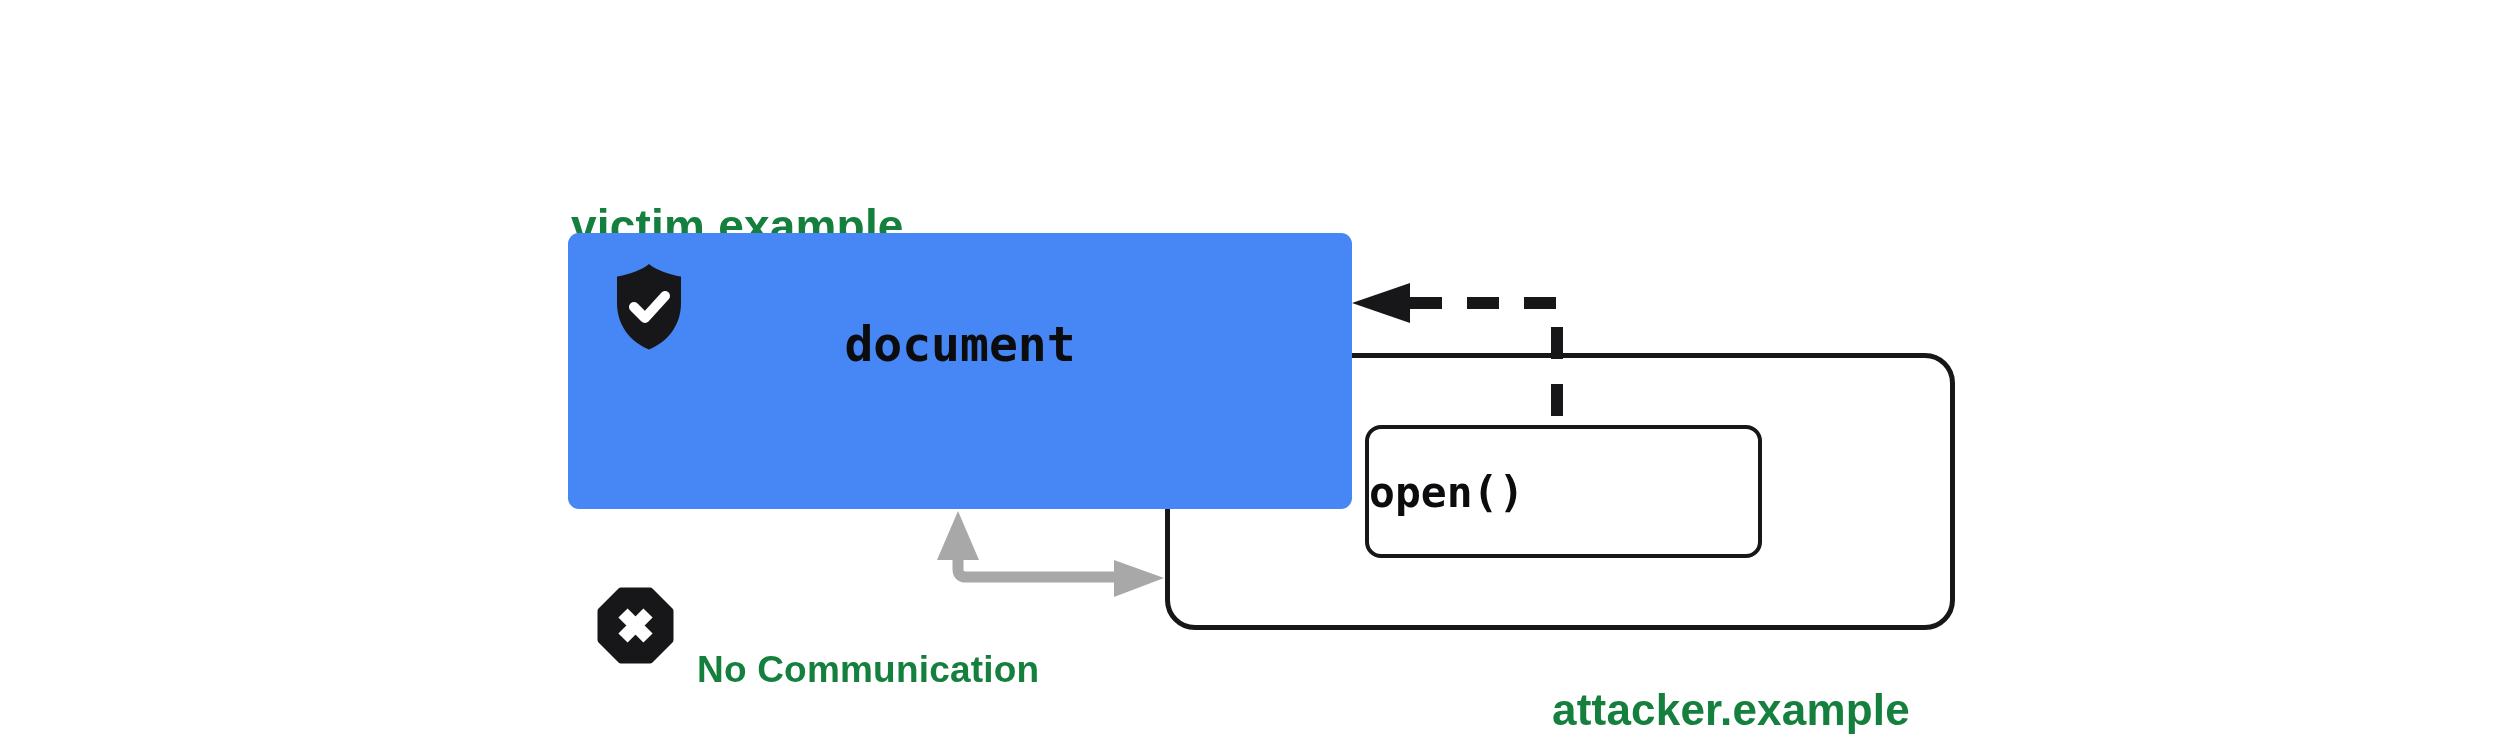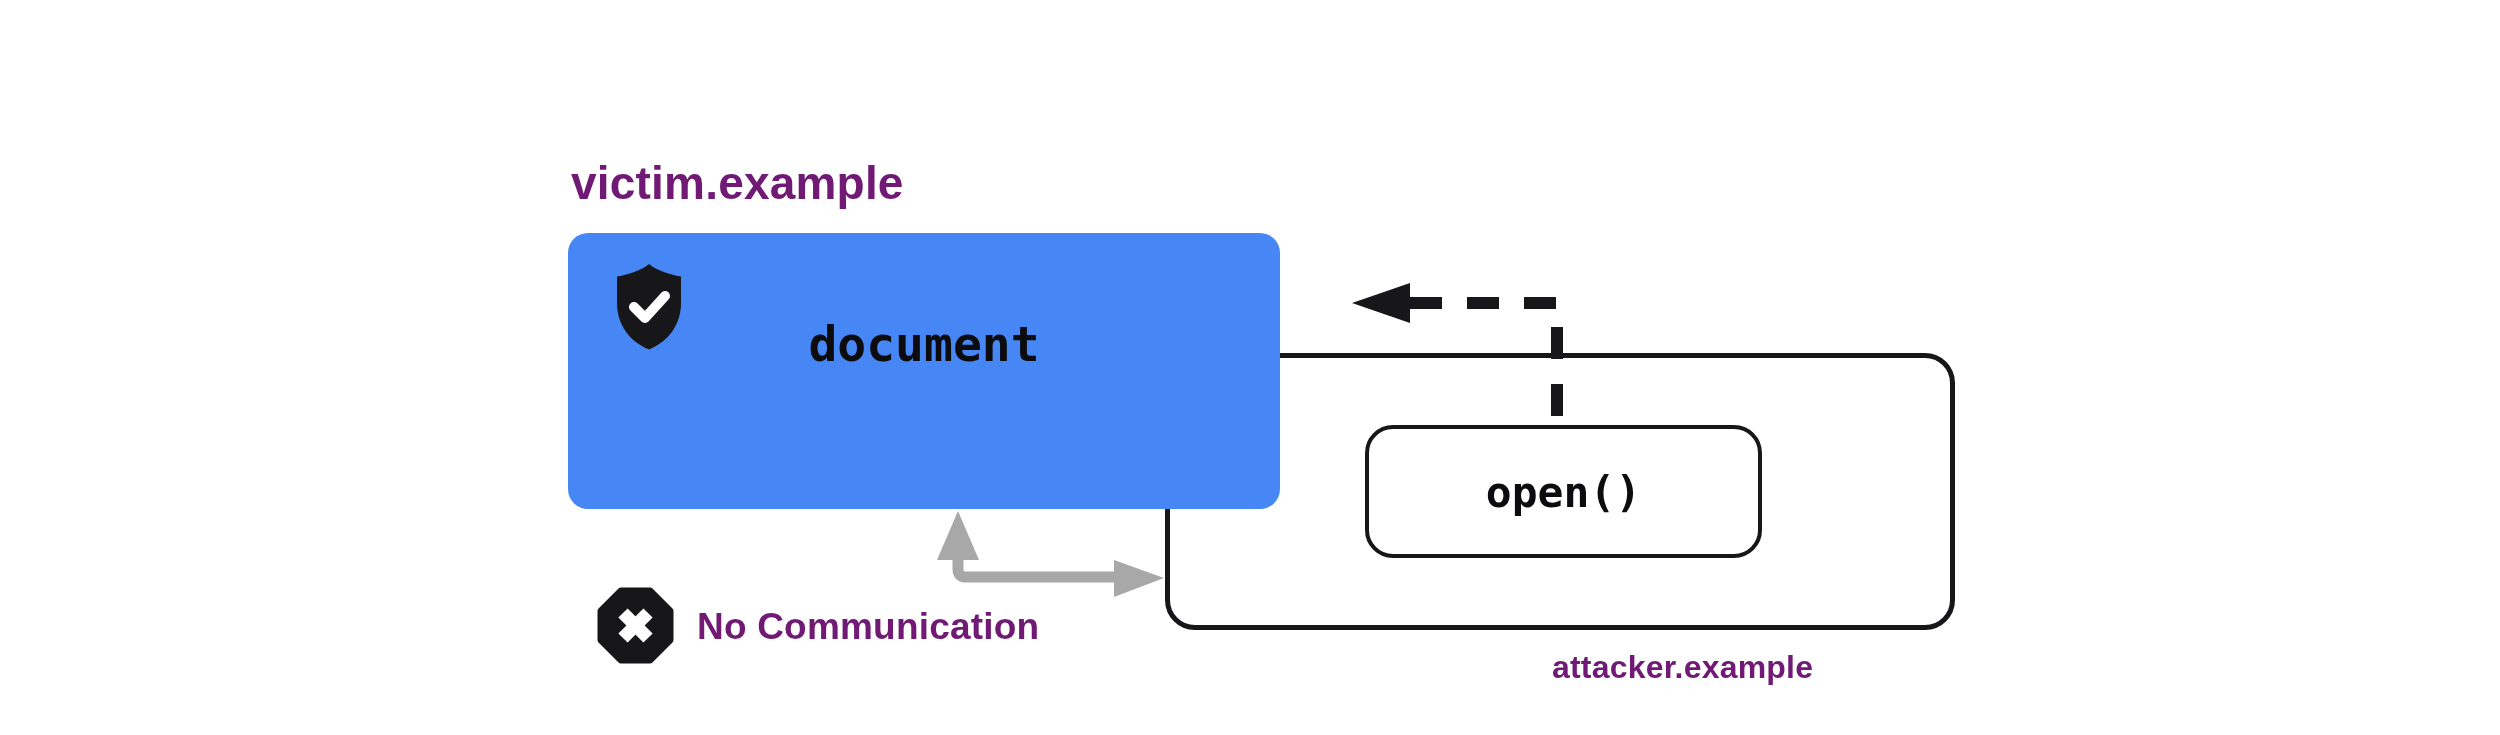--- a/index.html
+++ b/index.html
@@ -11,39 +11,40 @@
     position: relative;
     width: 2500px;
     height: 735px;
     background: #ffffff;
     overflow: hidden;
     font-family: "Liberation Sans", sans-serif;
   }
   .label {
     position: absolute;
     font-weight: 700;
-    color: #701a75;
+    color: #15803d;
     letter-spacing: 0.2px;
     white-space: nowrap;
+    margin-top: 43px;
   }
   .mono {
     font-family: "DejaVu Sans Mono", "Liberation Mono", monospace;
     font-weight: 700;
     color: #0c0c0f;
     white-space: nowrap;
   }
   
   .victim-box {
     position: absolute;
     left: 568px;
     top: 233px;
-    width: 712px;
+    width: 784px;
     height: 276px;
     background: #4787F5;
-    border-radius: 20px;
+    border-radius: 11px;
     z-index: 2;
   }
   .victim-label {
     left: 571px;
     top: 158px;
     font-size: 46px;
     line-height: 50px;
   }
   .doc-text {
     position: absolute;
@@ -70,35 +71,34 @@
     height: 277px;
     background: #ffffff;
     border: 5px solid #17171a;
     border-radius: 30px;
     box-sizing: border-box;
     z-index: 1;
   }
   .attacker-label {
     left: 1552px;
     top: 642px;
-    font-size: 32px;
+    font-size: 44px;
     line-height: 50px;
   }
   .open-box {
     position: absolute;
     left: 195px;   
     top: 67px;     
     width: 397px;
     height: 133px;
     border: 4px solid #17171a;
-    border-radius: 28px;
+    border-radius: 16px;
     box-sizing: border-box;
     display: flex;
     align-items: center;
-    justify-content: center;
   }
   .open-label {
     font-size: 43px;
   }
   
   .nocomm-icon-wrap {
     position: absolute;
     left: 597px;
     top: 587px;
     width: 77px;

